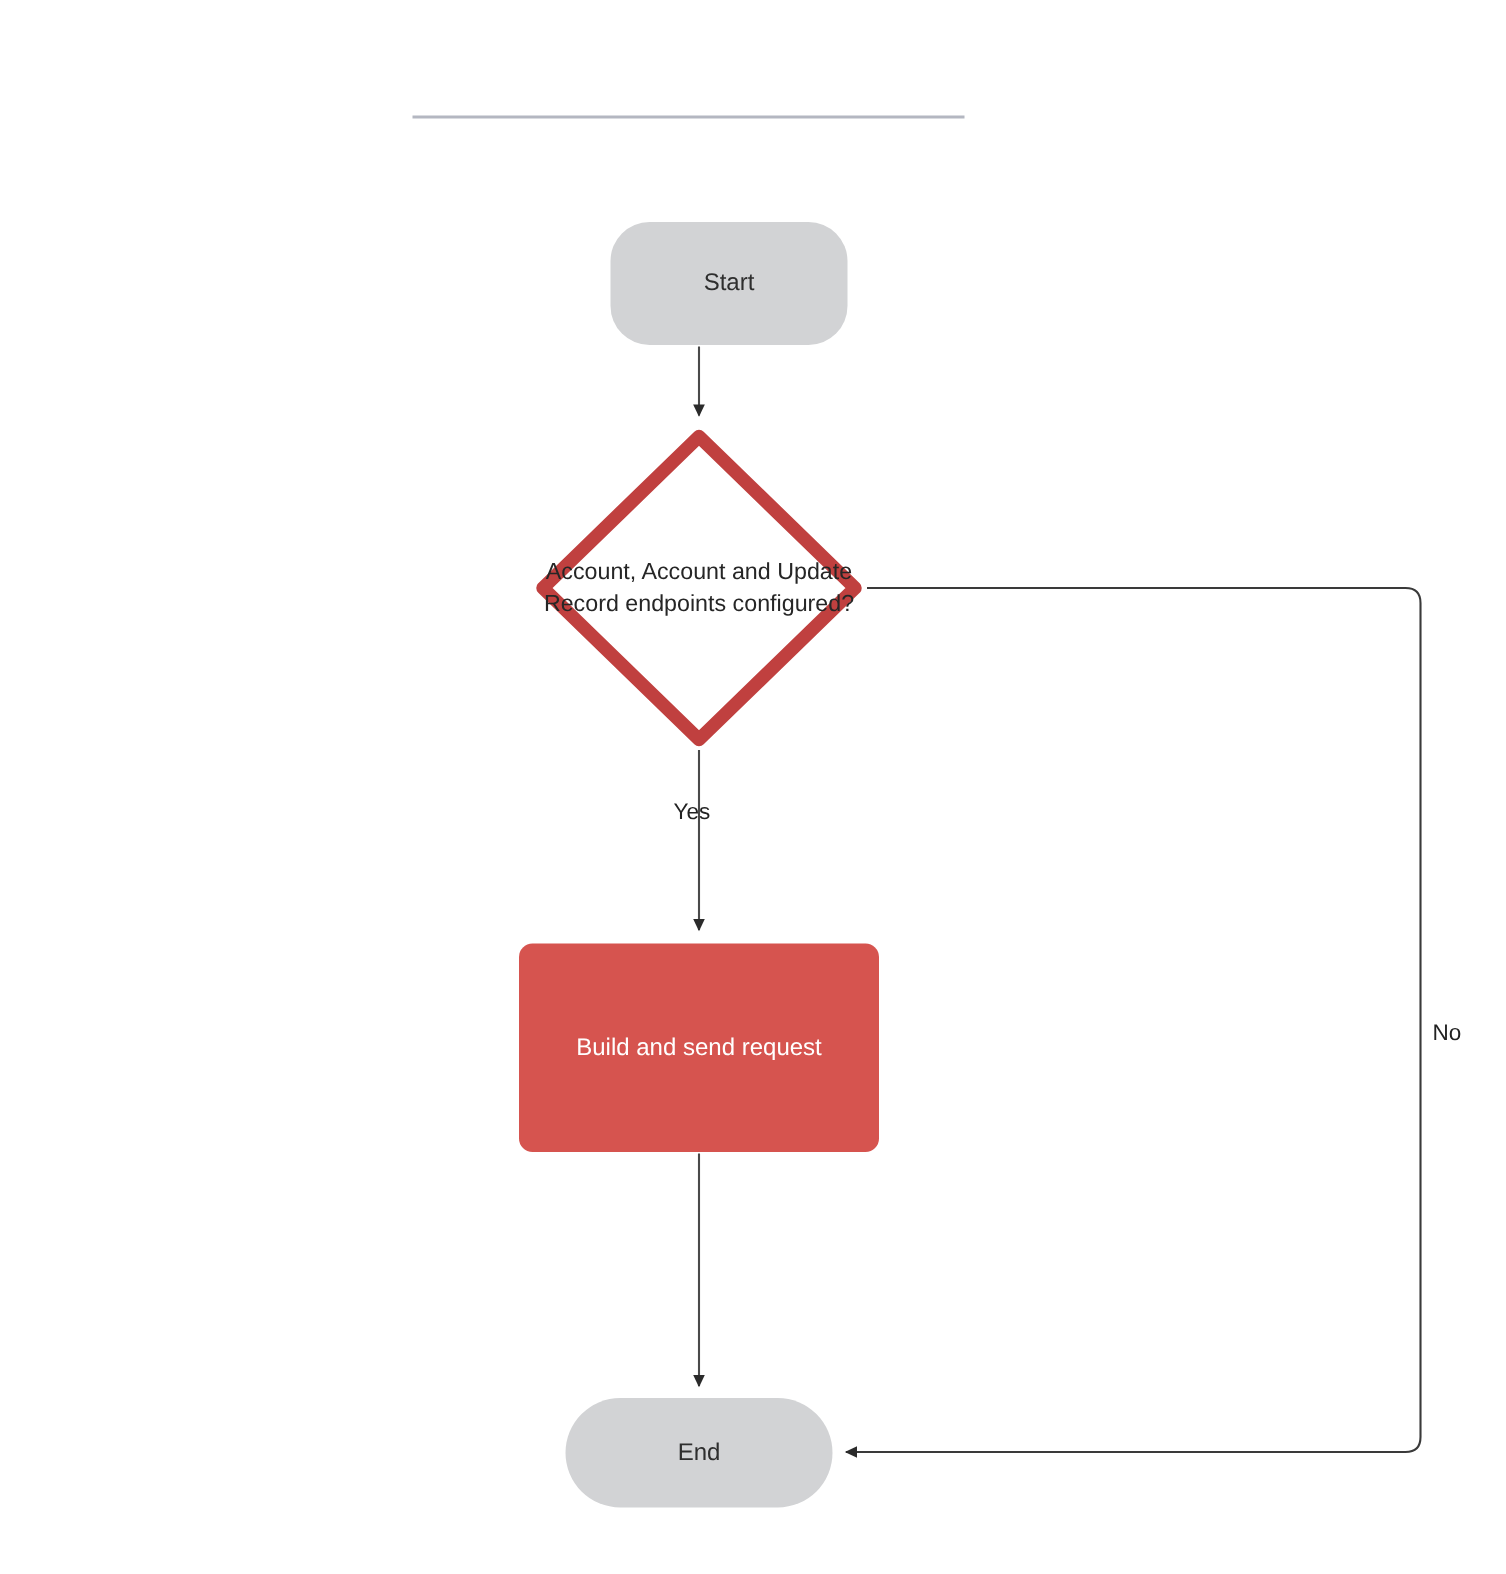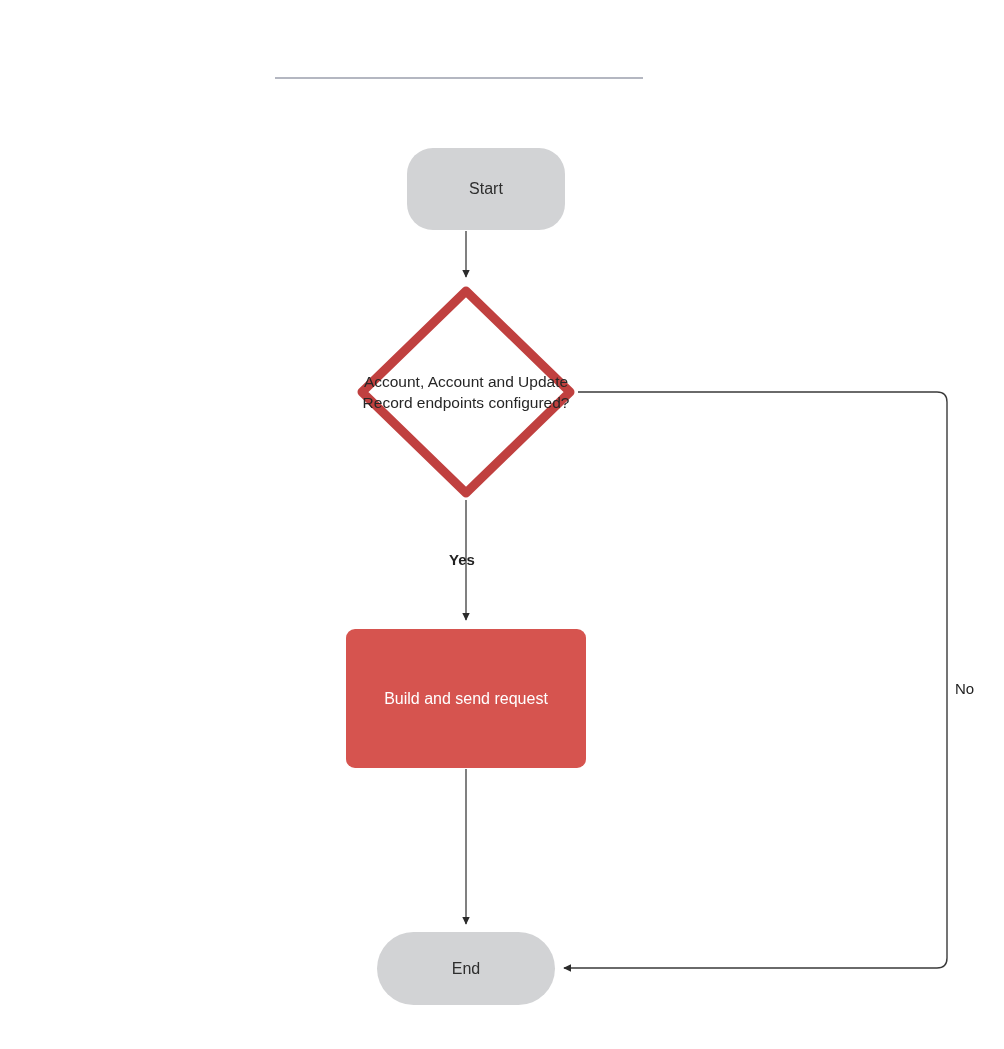--- a/index.html
+++ b/index.html
@@ -129,22 +129,21 @@
     pointer-events: none;
   }
   .edge-label {
     position: absolute;
     font-size: 15px;
     color: #222222;
     white-space: nowrap;
   }
   #edge-label-yes {
     left: 449px;
-    top: 551px;
-    font-weight: bold;
+    top: 533px;
   }
   #edge-label-no {
     left: 935px;
     top: 680px;
     margin-left: 20px;
   }
 </style>
 </head>
 <body>
 

